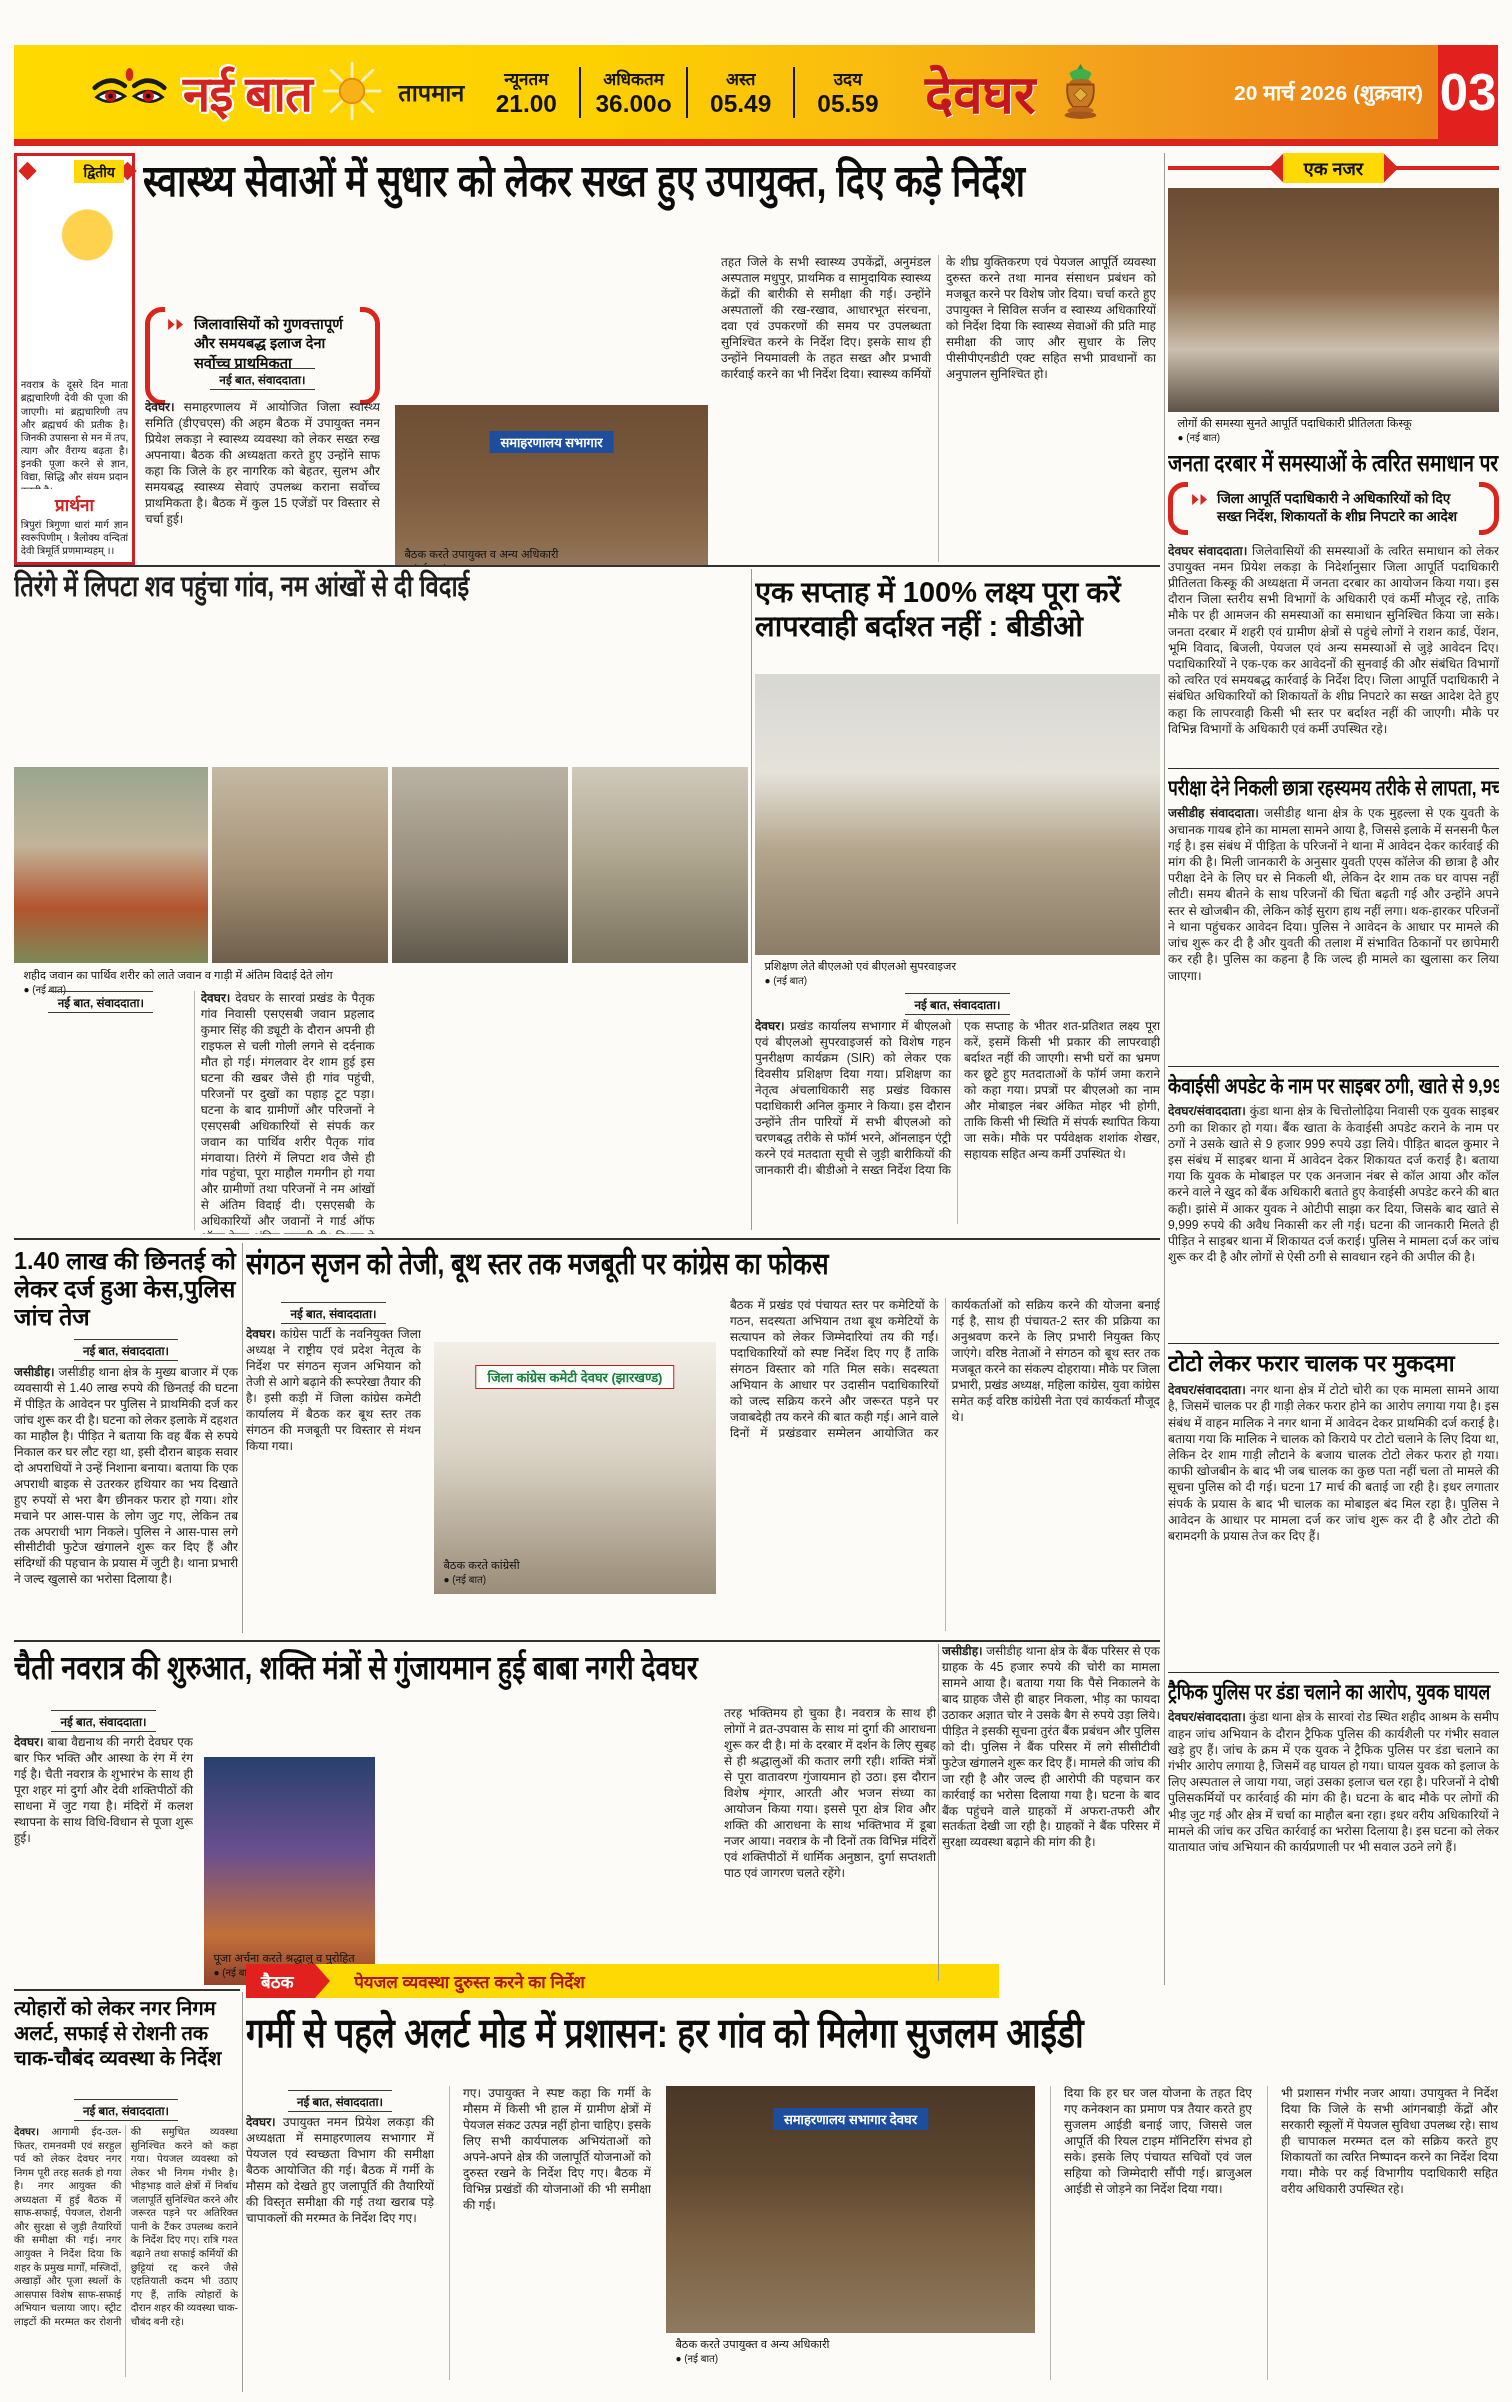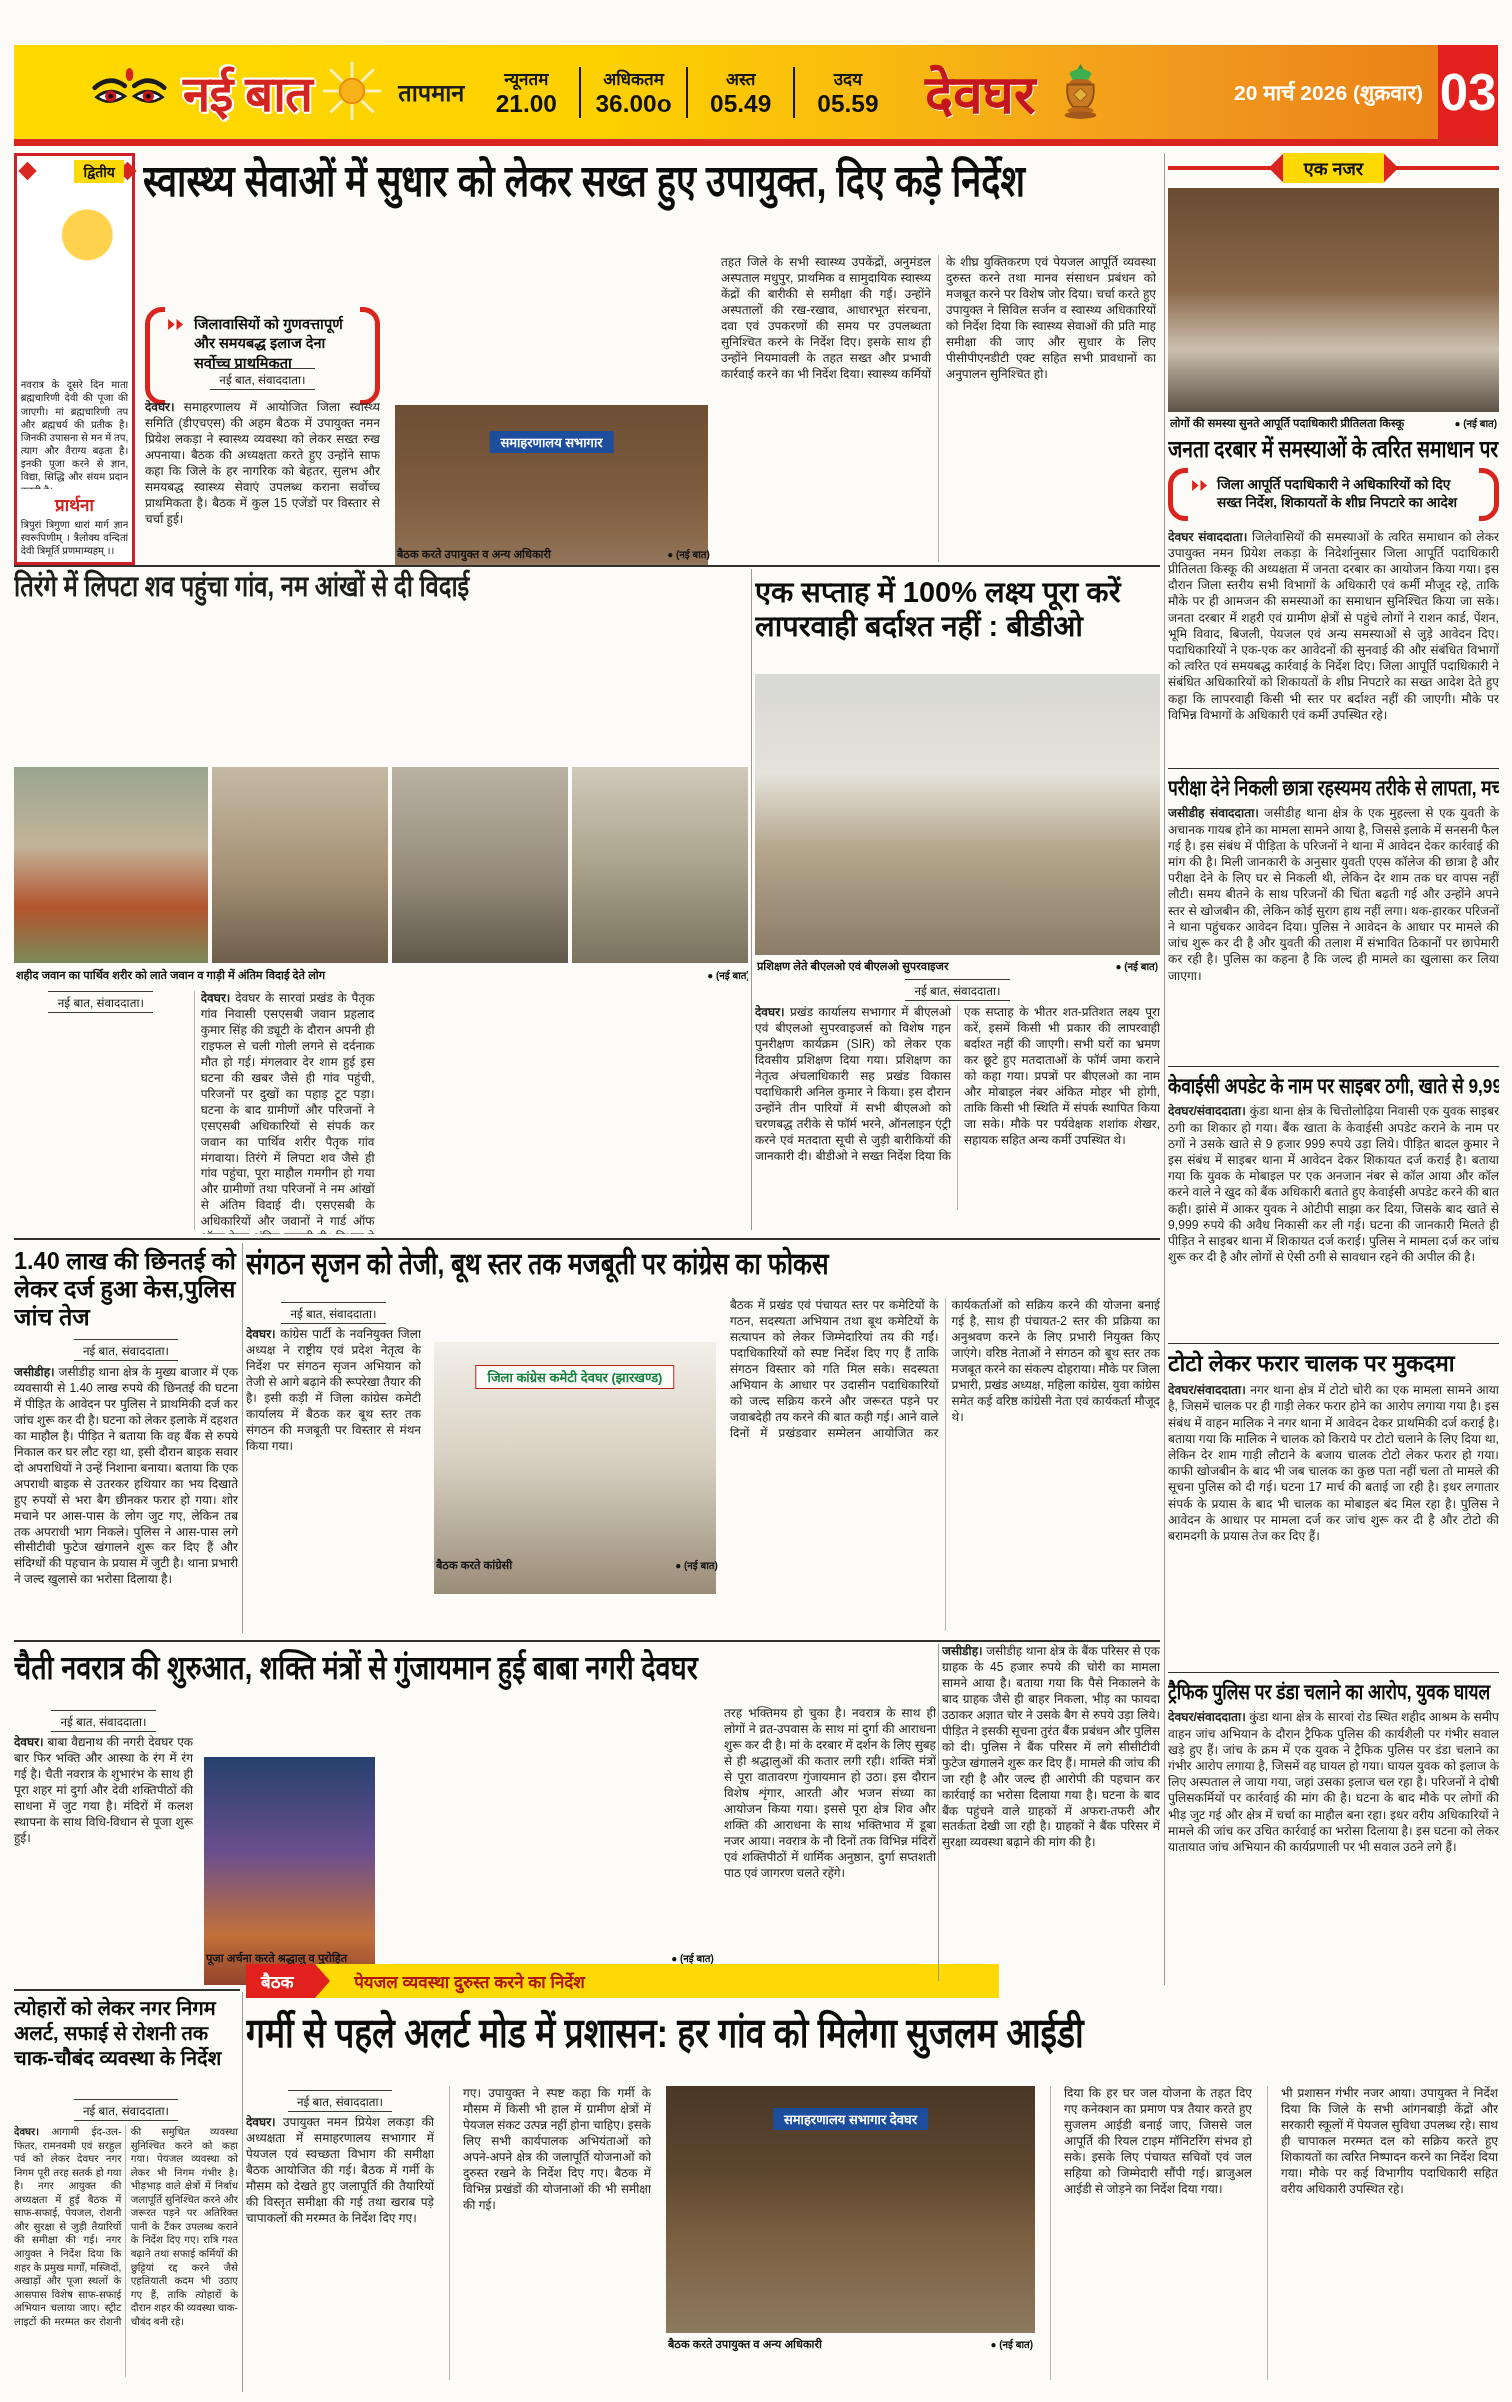--- a/index.html
+++ b/index.html
@@ -24,24 +24,24 @@
   .pagenum{width:60px;height:94px;background:#e2211f;color:#fff;font-size:51px;font-weight:800;
     display:flex;align-items:center;justify-content:center;}
   .redrule{left:14px;top:139px;width:1484px;height:6.6px;background:#d9251d;}
 
   
   .hl{font-weight:800;color:#0c0c0c;line-height:1.1;}
   .squeeze{transform:scaleX(0.82);transform-origin:left center;white-space:nowrap;}
   .body-txt{font-size:12px;line-height:1.33;text-align:justify;color:#1d1d1d;overflow:hidden;}
   .lead-in{font-weight:800;}
   .byline{text-align:center;margin:3.8px auto;}
-  .byline span{display:inline-block;font-size:11.8px;font-weight:400;border-top:0.9px solid #3a3a3a;
+  .byline span{display:inline-block;font-size:11.8px;font-weight:700;border-top:0.9px solid #3a3a3a;
     border-bottom:0.9px solid #3a3a3a;padding:1.9px 9.4px;}
-  .cap{display:flex;justify-content:space-between;align-items:baseline;font-size:11.3px;font-weight:700;
-    color:#131313;padding:2.8px 1.9px;overflow:hidden;white-space:nowrap;}
+  .cap{display:flex;justify-content:flex-start;align-items:baseline;font-size:11.3px;font-weight:400;
+    color:#131313;padding:2.8px 1.9px;overflow:hidden;white-space:nowrap;flex-direction:column;}
   .cap .credit{font-size:10px;margin-left:7.5px;}
   .vrule{position:absolute;width:0.9px;background:#9b9b96;}
   .hrule{position:absolute;height:1.9px;background:#33322e;}
 
   
   .sechead{display:flex;align-items:center;width:100%;}
   .sechead .line{flex:1;height:3.8px;background:#d9251d;}
   .pillwrap{position:relative;margin:0 9.4px;}
   .pill{position:relative;background:#ffd903;color:#111;font-weight:800;padding:2.8px 21px;font-size:18px;
     white-space:nowrap;z-index:1;}

